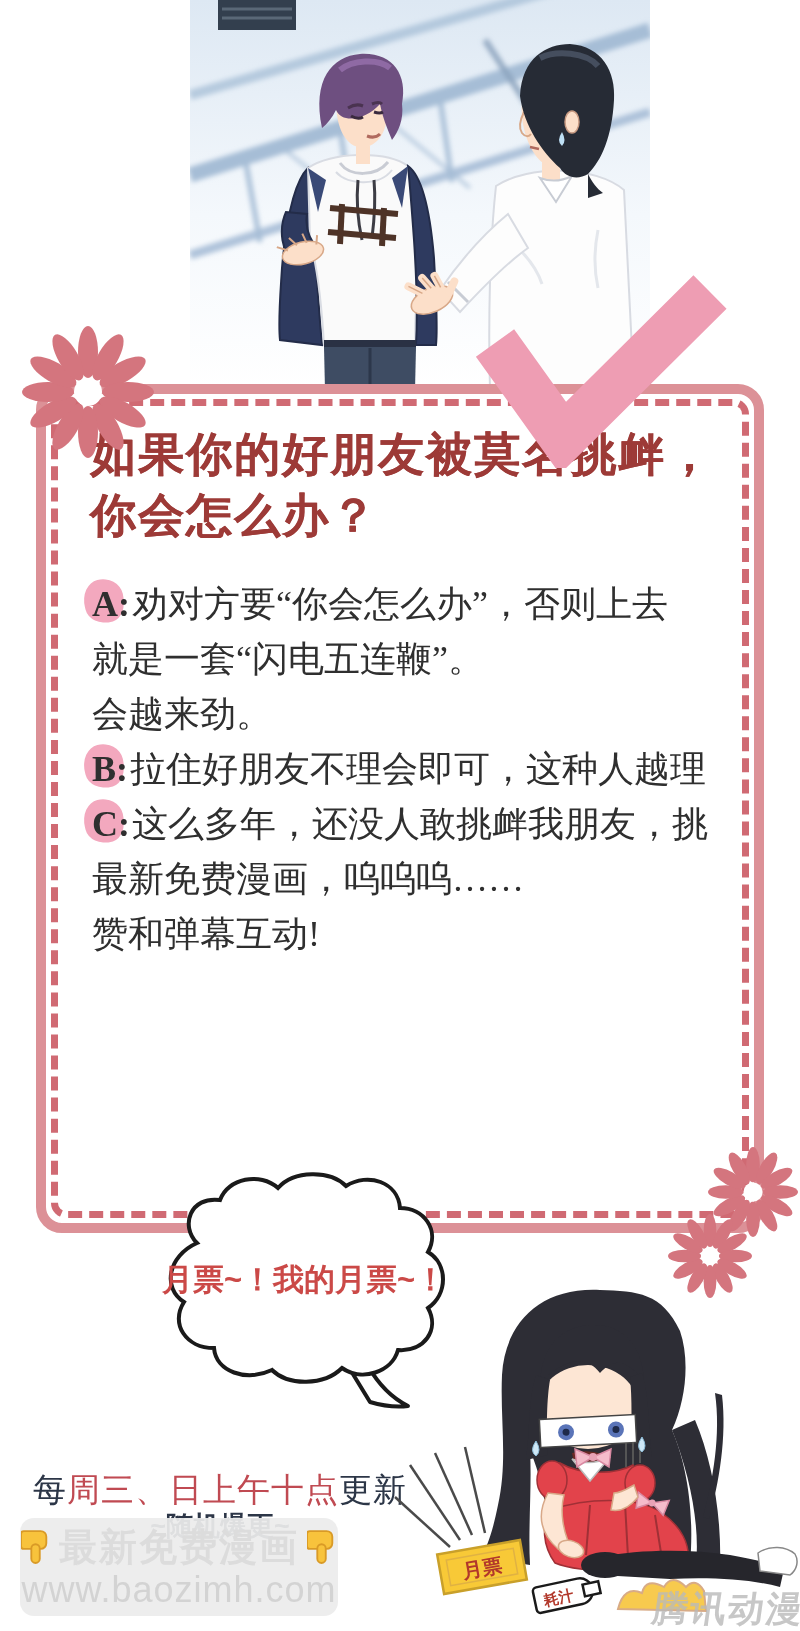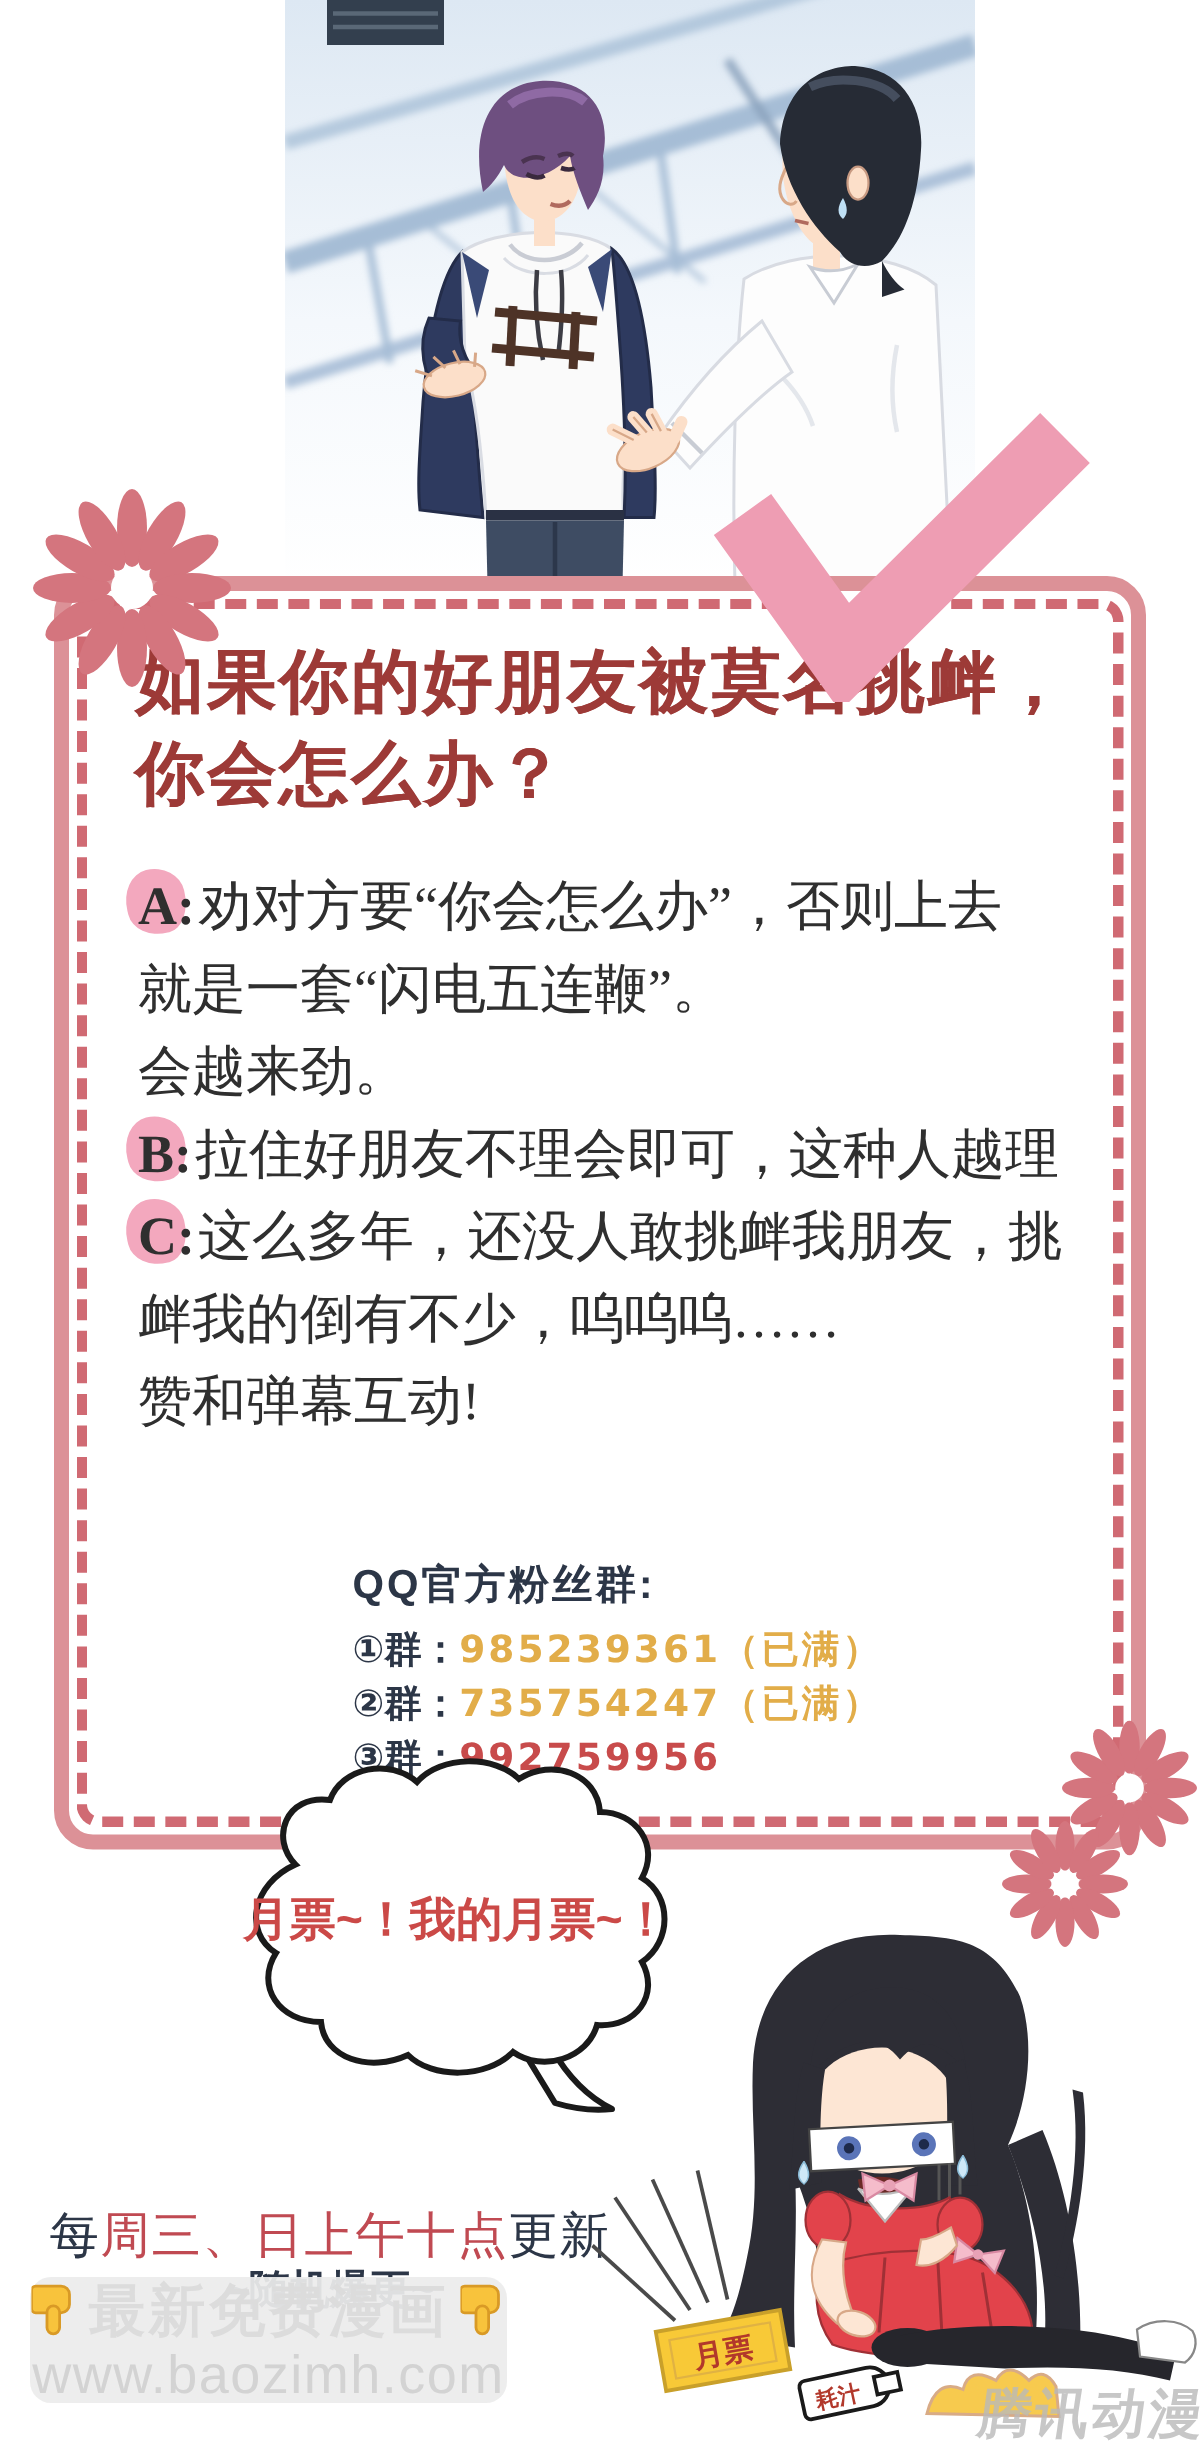--- a/index.html
+++ b/index.html
@@ -62,21 +62,21 @@
   .schedule {
     position:absolute; left:10px; top:1468px; width:420px; text-align:center; z-index:2;
     font-weight:400; font-size:33px; letter-spacing:1px; color:#2C3647; white-space:nowrap;
   }
   .schedule .hl { color:#C04A52; }
   .schedule2 {
     position:absolute; left:10px; top:1508px; width:420px; text-align:center; z-index:2;
     font-weight:900; font-size:27px; color:#2C3647;
   }
   .wm-box {
-    position:absolute; left:20px; top:1518px; width:318px; height:84px; z-index:3;
+    position:absolute; left:20px; top:1518px; width:318px; height:98px; z-index:3;
     background:rgba(236,236,236,0.93); border-radius:14px;
     display:flex; flex-direction:column; align-items:center; justify-content:center;
   }
   .wm-row1 { display:flex; align-items:center; gap:8px; height:46px; }
   .wm-title { color:#DCDCDC; font-weight:700; font-size:38px; letter-spacing:2px; }
   .wm-url { color:#D3D3D3; font-weight:400; font-size:36px; letter-spacing:1px; line-height:40px; }
   .hand-icon { width:30px; height:40px; }
   .corner-wm {
     position:absolute; left:652px; top:1585px; z-index:6;
     font-size:36px; font-weight:900; color:rgba(185,185,185,0.8);
@@ -219,39 +219,27 @@
     <div class="opt">
       <div class="opt-line"><span class="letter">A:</span><span>劝对方要“你会怎么办”，否则上去</span></div>
       <div class="opt-line">就是一套“闪电五连鞭”。</div>
     </div>
     <div class="opt">
       <div class="opt-line">会越来劲。</div>
       <div class="opt-line"><span class="letter">B:</span><span>拉住好朋友不理会即可，这种人越理</span></div>
     </div>
     <div class="opt">
       <div class="opt-line"><span class="letter">C:</span><span>这么多年，还没人敢挑衅我朋友，挑</span></div>
-      <div class="opt-line">衅我的倒有不少，呜呜呜……</div>
+      <div class="opt-line">最新免费漫画，呜呜呜……</div>
     </div>
     <div class="opt">
       <div class="opt-line">赞和弹幕互动!</div>
     </div>
   </div>
 
-  <div class="qqblock">
-    <div class="qq-header">QQ官方粉丝群:</div>
-    <div class="qq-line">
-      <span>①群：</span><span class="num gold">985239361（已满）</span>
-    </div>
-    <div class="qq-line">
-      <span>②群：</span><span class="num gold">735754247（已满）</span>
-    </div>
-    <div class="qq-line">
-      <span>③群：</span><span class="num red">992759956</span>
-    </div>
-  </div>
 
   <svg class="flower tl" viewBox="-66 -66 132 132">
       <use href="#flower12"></use>
     </svg>
   <svg class="flower r1" viewBox="-66 -66 132 132">
       <use href="#flower12"></use>
     </svg>
   <svg class="flower r2" viewBox="-66 -66 132 132">
       <use href="#flower12"></use>
     </svg>

